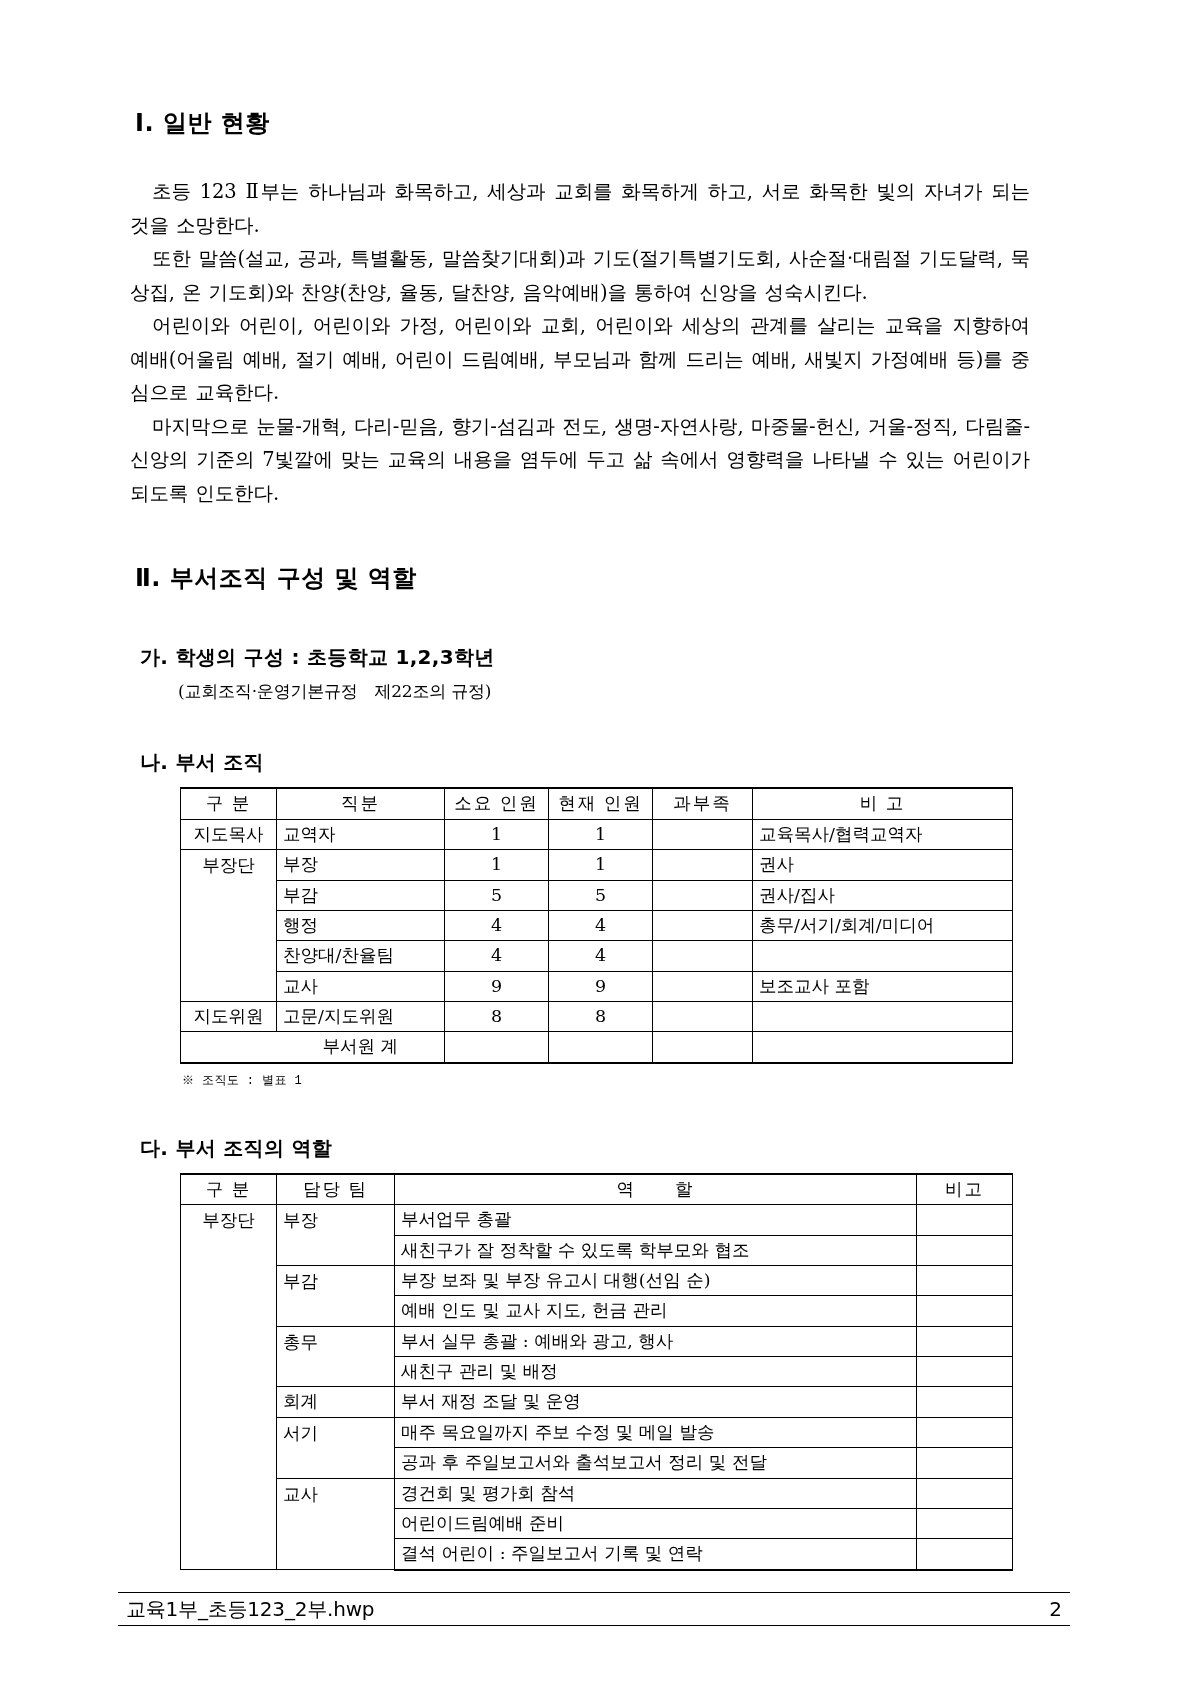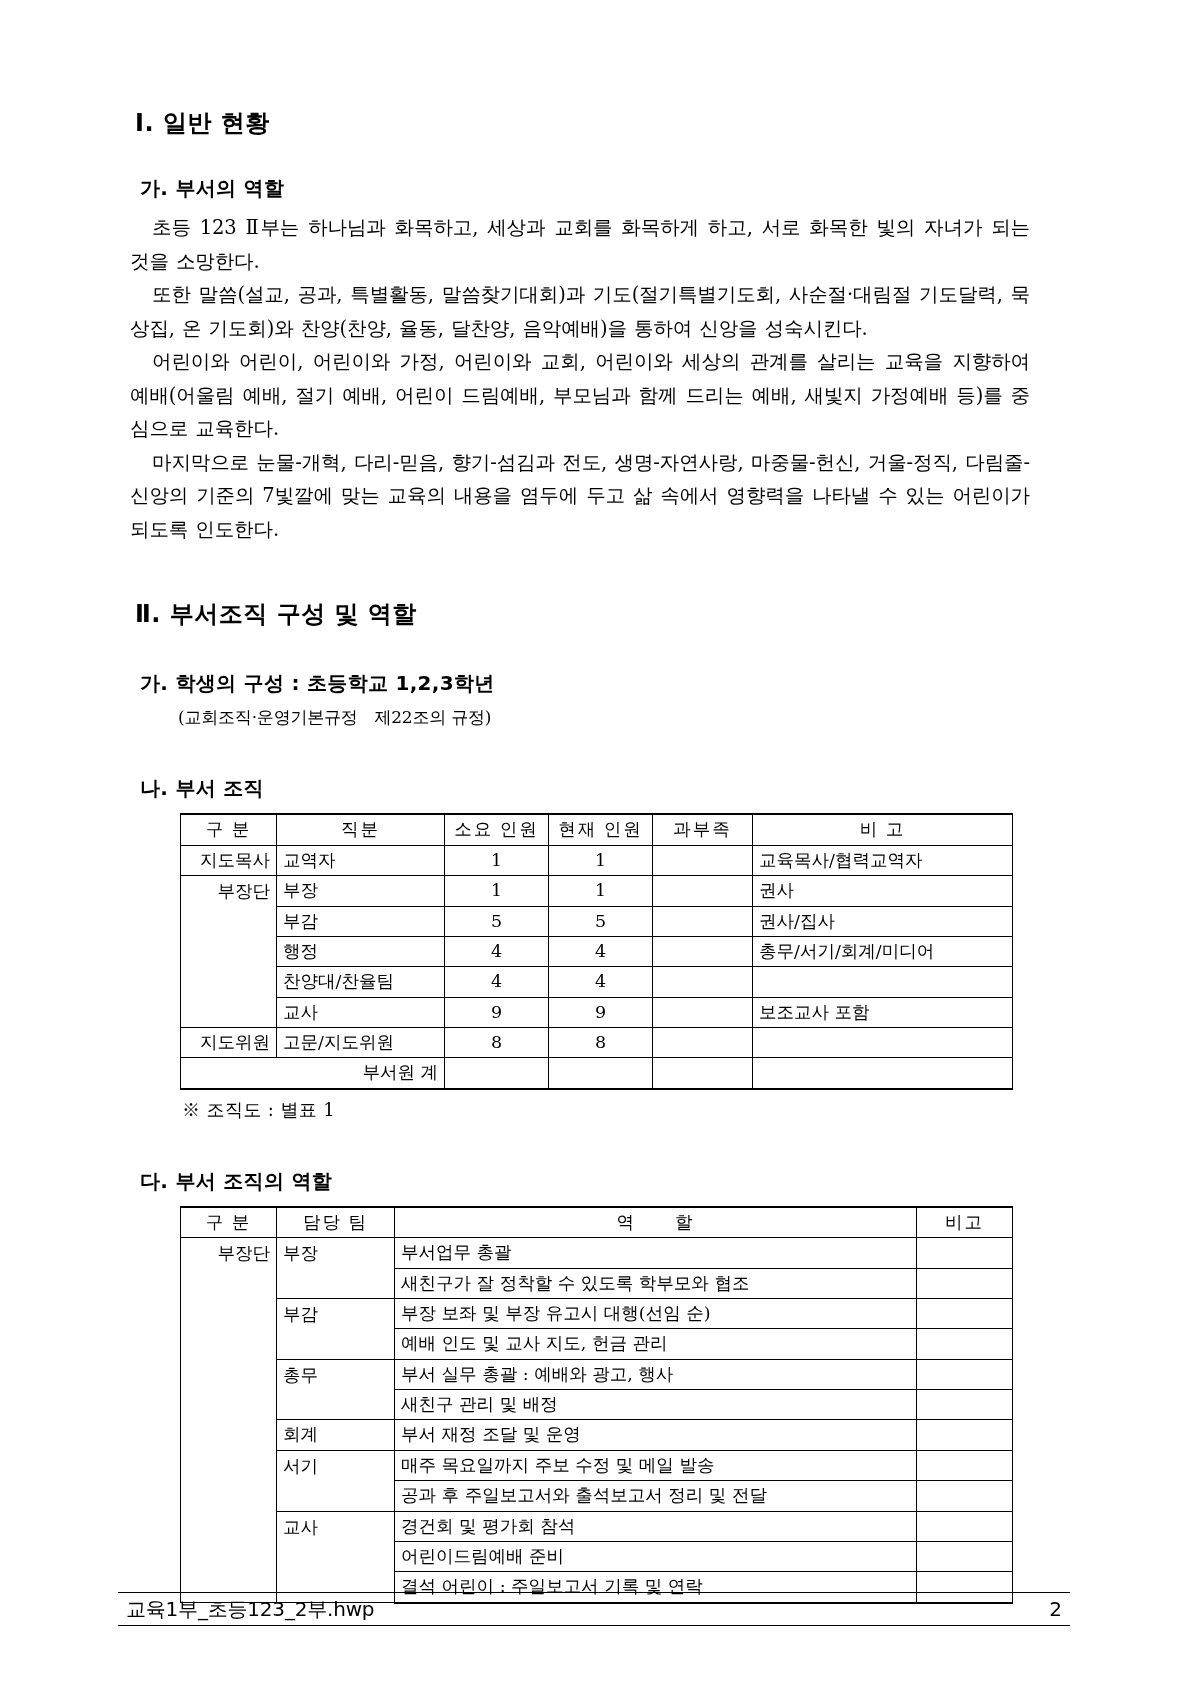--- a/index.html
+++ b/index.html
@@ -31,21 +31,21 @@
   h1.sec {
     font-family: "DejaVu Sans", "Liberation Sans", sans-serif;
     font-size: 24px;
     font-weight: bold;
     letter-spacing: 0.5px;
     margin: 0 0 36px 5px;
     line-height: 1.3;
   }
   h1.sec.second {
     margin-top: 52px;
-    margin-bottom: 40px;
+    margin-bottom: 50px;
   }
   h2.sub {
     font-family: "DejaVu Sans", "Liberation Sans", sans-serif;
     font-size: 20px;
     font-weight: bold;
     letter-spacing: 0.3px;
     margin: 0 0 10px 10px;
     line-height: 1.3;
   }
   h2.sub.gap-top {
@@ -89,31 +89,32 @@
   }
   table.doc thead td {
     text-align: center;
     letter-spacing: 2px;
     border-top: 2px solid #000;
     border-bottom: 1.6px solid #000;
     height: 30px;
     font-family: Liberation Serif, serif;
   }
   table.doc .num { text-align: center; }
-  table.doc .ctr { text-align: right; }
+  table.doc .ctr { text-align: center; }
   table.doc .lft { text-align: left; }
   .dashed-bottom { border-bottom: 1px dotted #555 !important; }
   .nob-right { border-right: none !important; }
   .nob-left { border-left: none !important; }
   .last-row td { border-bottom: 2px solid #000 !important; }
 
   .tablenote {
-    font-size: 18px;
+    font-size: 12px;
     margin: 8px 0 0 52px;
     letter-spacing: 0.4px;
+    font-family: Liberation Mono, monospace;
   }
 
   
   .footer {
     position: absolute;
     left: 118px;
     right: 130px;
     bottom: 72px;
     border-top: 1.2px solid #000;
     border-bottom: 1.2px solid #000;
@@ -129,21 +130,20 @@
   .footer .pnum { letter-spacing: 0; }
 </style>
 </head>
 <body>
 
 <div class="page">
   <div class="content">
 
     <h1 class="sec">Ⅰ. 일반 현황</h1>
 
-    <h2 class="sub">가. 부서의 역할</h2>
 
     <div class="para-block">
       <p class="body">초등 123 Ⅱ부는 하나님과 화목하고, 세상과 교회를 화목하게 하고, 서로 화목한 빛의 자녀가 되는 것을 소망한다.</p>
       <p class="body">또한 말씀(설교, 공과, 특별활동, 말씀찾기대회)과 기도(절기특별기도회, 사순절·대림절 기도달력, 묵상집, 온 기도회)와 찬양(찬양, 율동, 달찬양, 음악예배)을 통하여 신앙을 성숙시킨다.</p>
       <p class="body">어린이와 어린이, 어린이와 가정, 어린이와 교회, 어린이와 세상의 관계를 살리는 교육을 지향하여 예배(어울림 예배, 절기 예배, 어린이 드림예배, 부모님과 함께 드리는 예배, 새빛지 가정예배 등)를 중심으로 교육한다.</p>
       <p class="body">마지막으로 눈물-개혁, 다리-믿음, 향기-섬김과 전도, 생명-자연사랑, 마중물-헌신, 거울-정직, 다림줄-신앙의 기준의 7빛깔에 맞는 교육의 내용을 염두에 두고 삶 속에서 영향력을 나타낼 수 있는 어린이가 되도록 인도한다.</p>
     </div>
 
     <h1 class="sec second">Ⅱ. 부서조직 구성 및 역할</h1>
 

